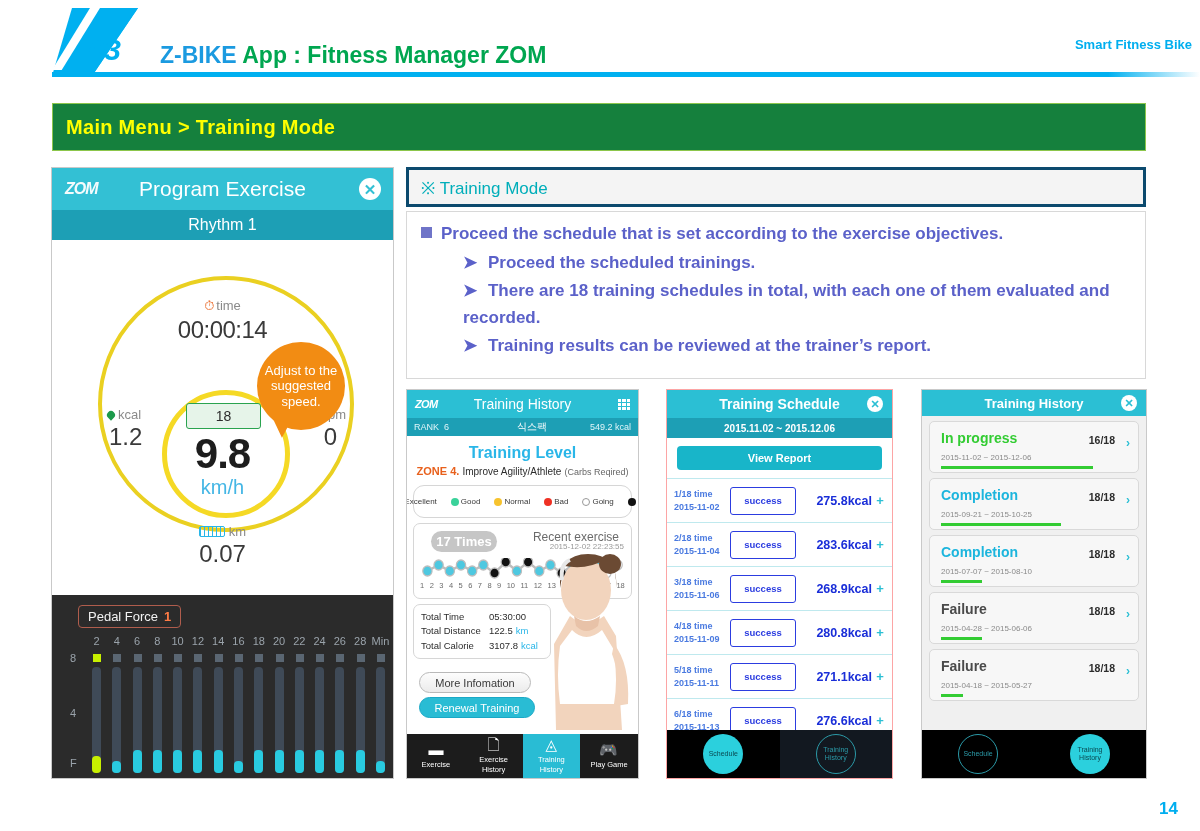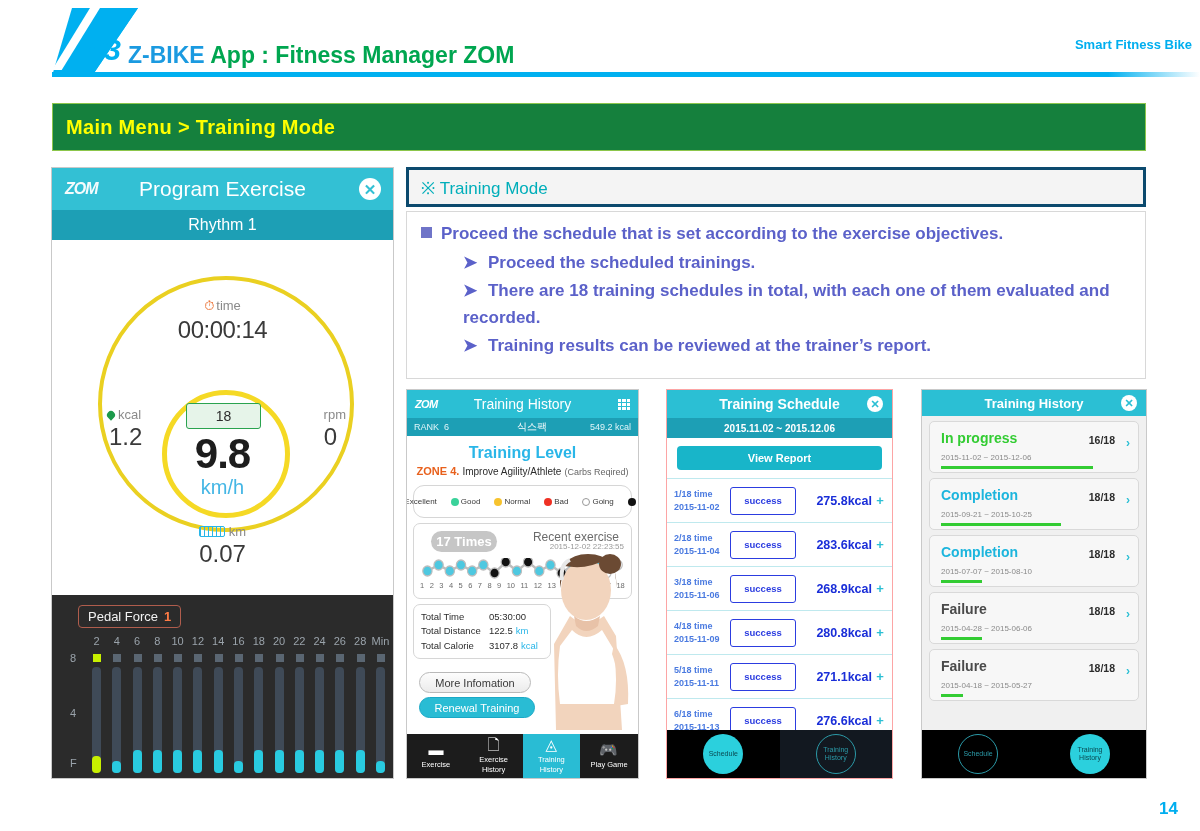--- a/index.html
+++ b/index.html
@@ -16,21 +16,21 @@
   .header-slash { position: absolute; left: 52px; top: 8px; width: 86px; height: 72px; }
   .header-rule {
     position: absolute; left: 52px; top: 72px; width: 1148px; height: 5px;
     background: linear-gradient(to right, #00b0f0 0%, #00b0f0 92%, #ffffff 100%);
   }
   .header-num {
     position: absolute; left: 88px; top: 33px;
     font-size: 30px; font-weight: bold; font-style: italic; color: #00b0f0;
     letter-spacing: -0.5px;
   }
-  .header-title { position: absolute; left: 128px; top: 42px; font-size: 23px; font-weight: bold; white-space: nowrap;}
+  .header-title { position: absolute; left: 160px; top: 42px; font-size: 23px; font-weight: bold; white-space: nowrap;}
   .ht-blue { color: #1b9ae0; }
   .ht-green { color: #00a650; }
   .header-right {
     position: absolute; right: 8px; top: 37px;
     font-size: 13px; font-weight: bold; color: #00aeef;
   }
 
   
   .banner {
     position: absolute; left: 52px; top: 103px; width: 1094px; height: 48px;
@@ -410,20 +410,21 @@
 
     <div class="g-target">18</div>
     <div class="g-speed">9.8</div>
     <div class="g-speed-unit">km/h</div>
 
     <div class="g-km-lbl">
       <span class="ruler-ico"></span><span>km</span>
     </div>
     <div class="g-km-val">0.07</div>
 
+    <div class="bubble">Adjust to the suggested speed.</div>
   </div>
 
   <div class="p1-chart">
     <div class="pf-badge">
       <span>Pedal Force</span><b>1</b>
     </div>
     <div class="pf-plot">
       <div class="pf-ylab" style="top:17px">8</div>
       <div class="pf-ylab" style="top:72px">4</div>
       <div class="pf-ylab" style="top:122px">F</div>

